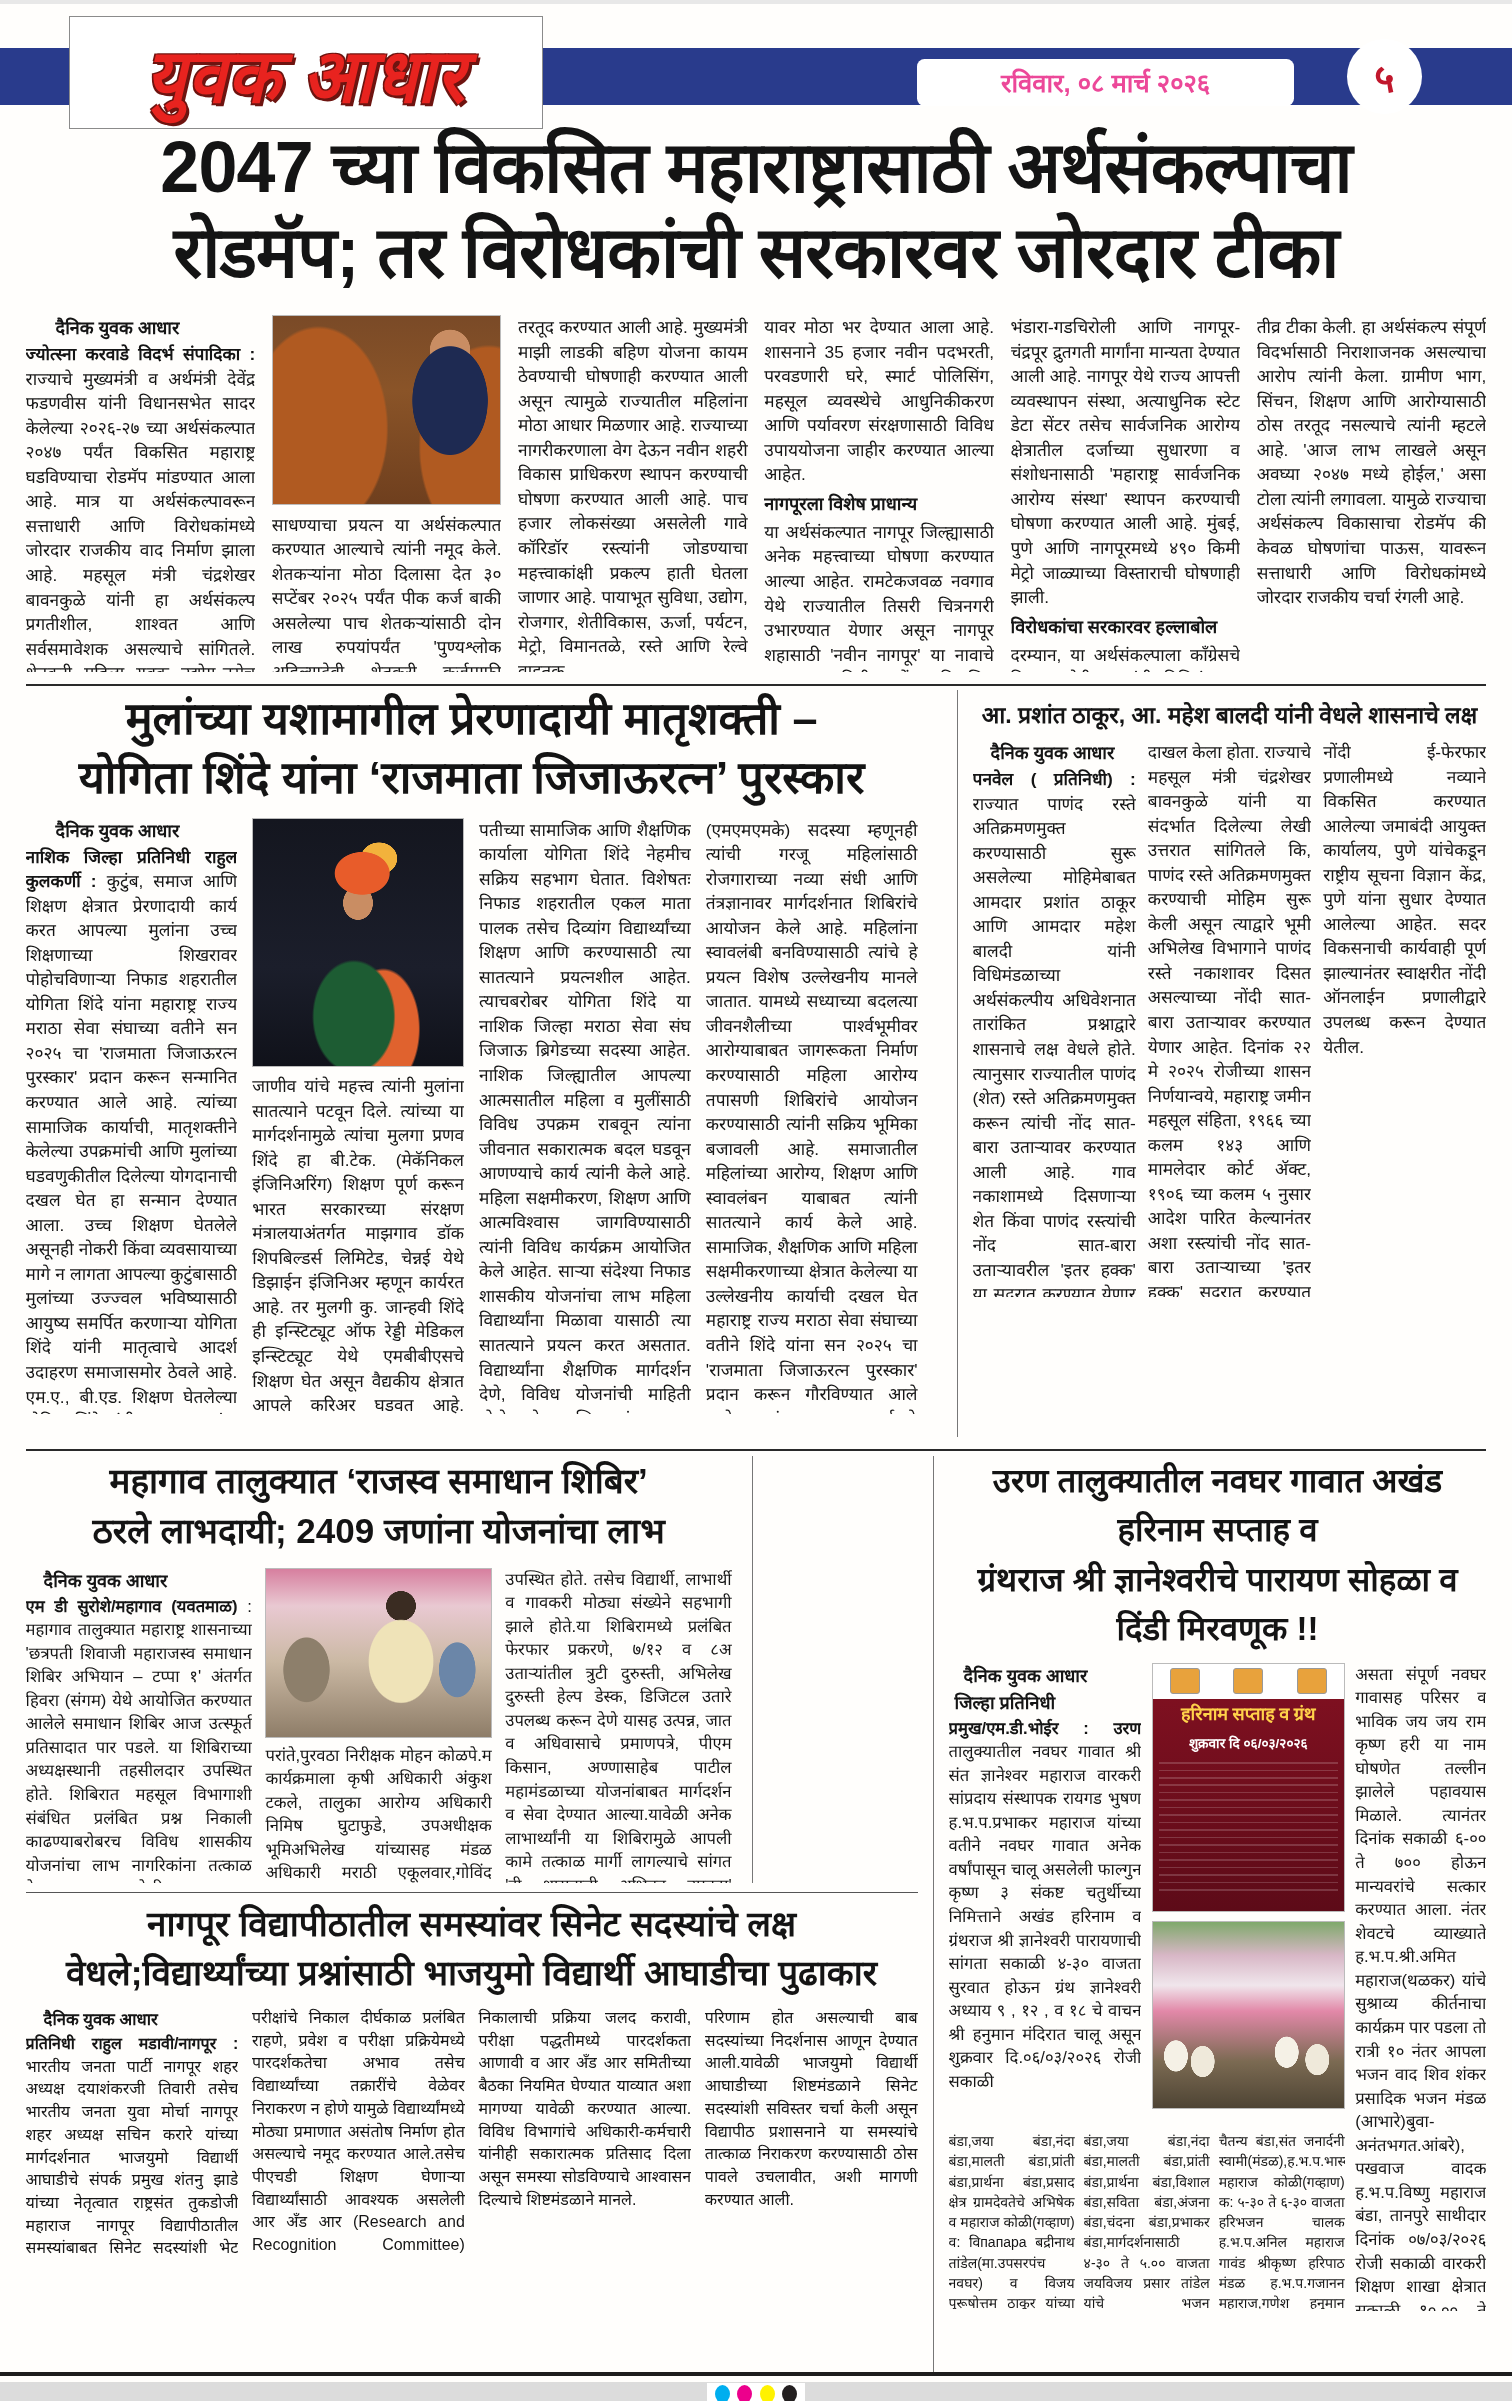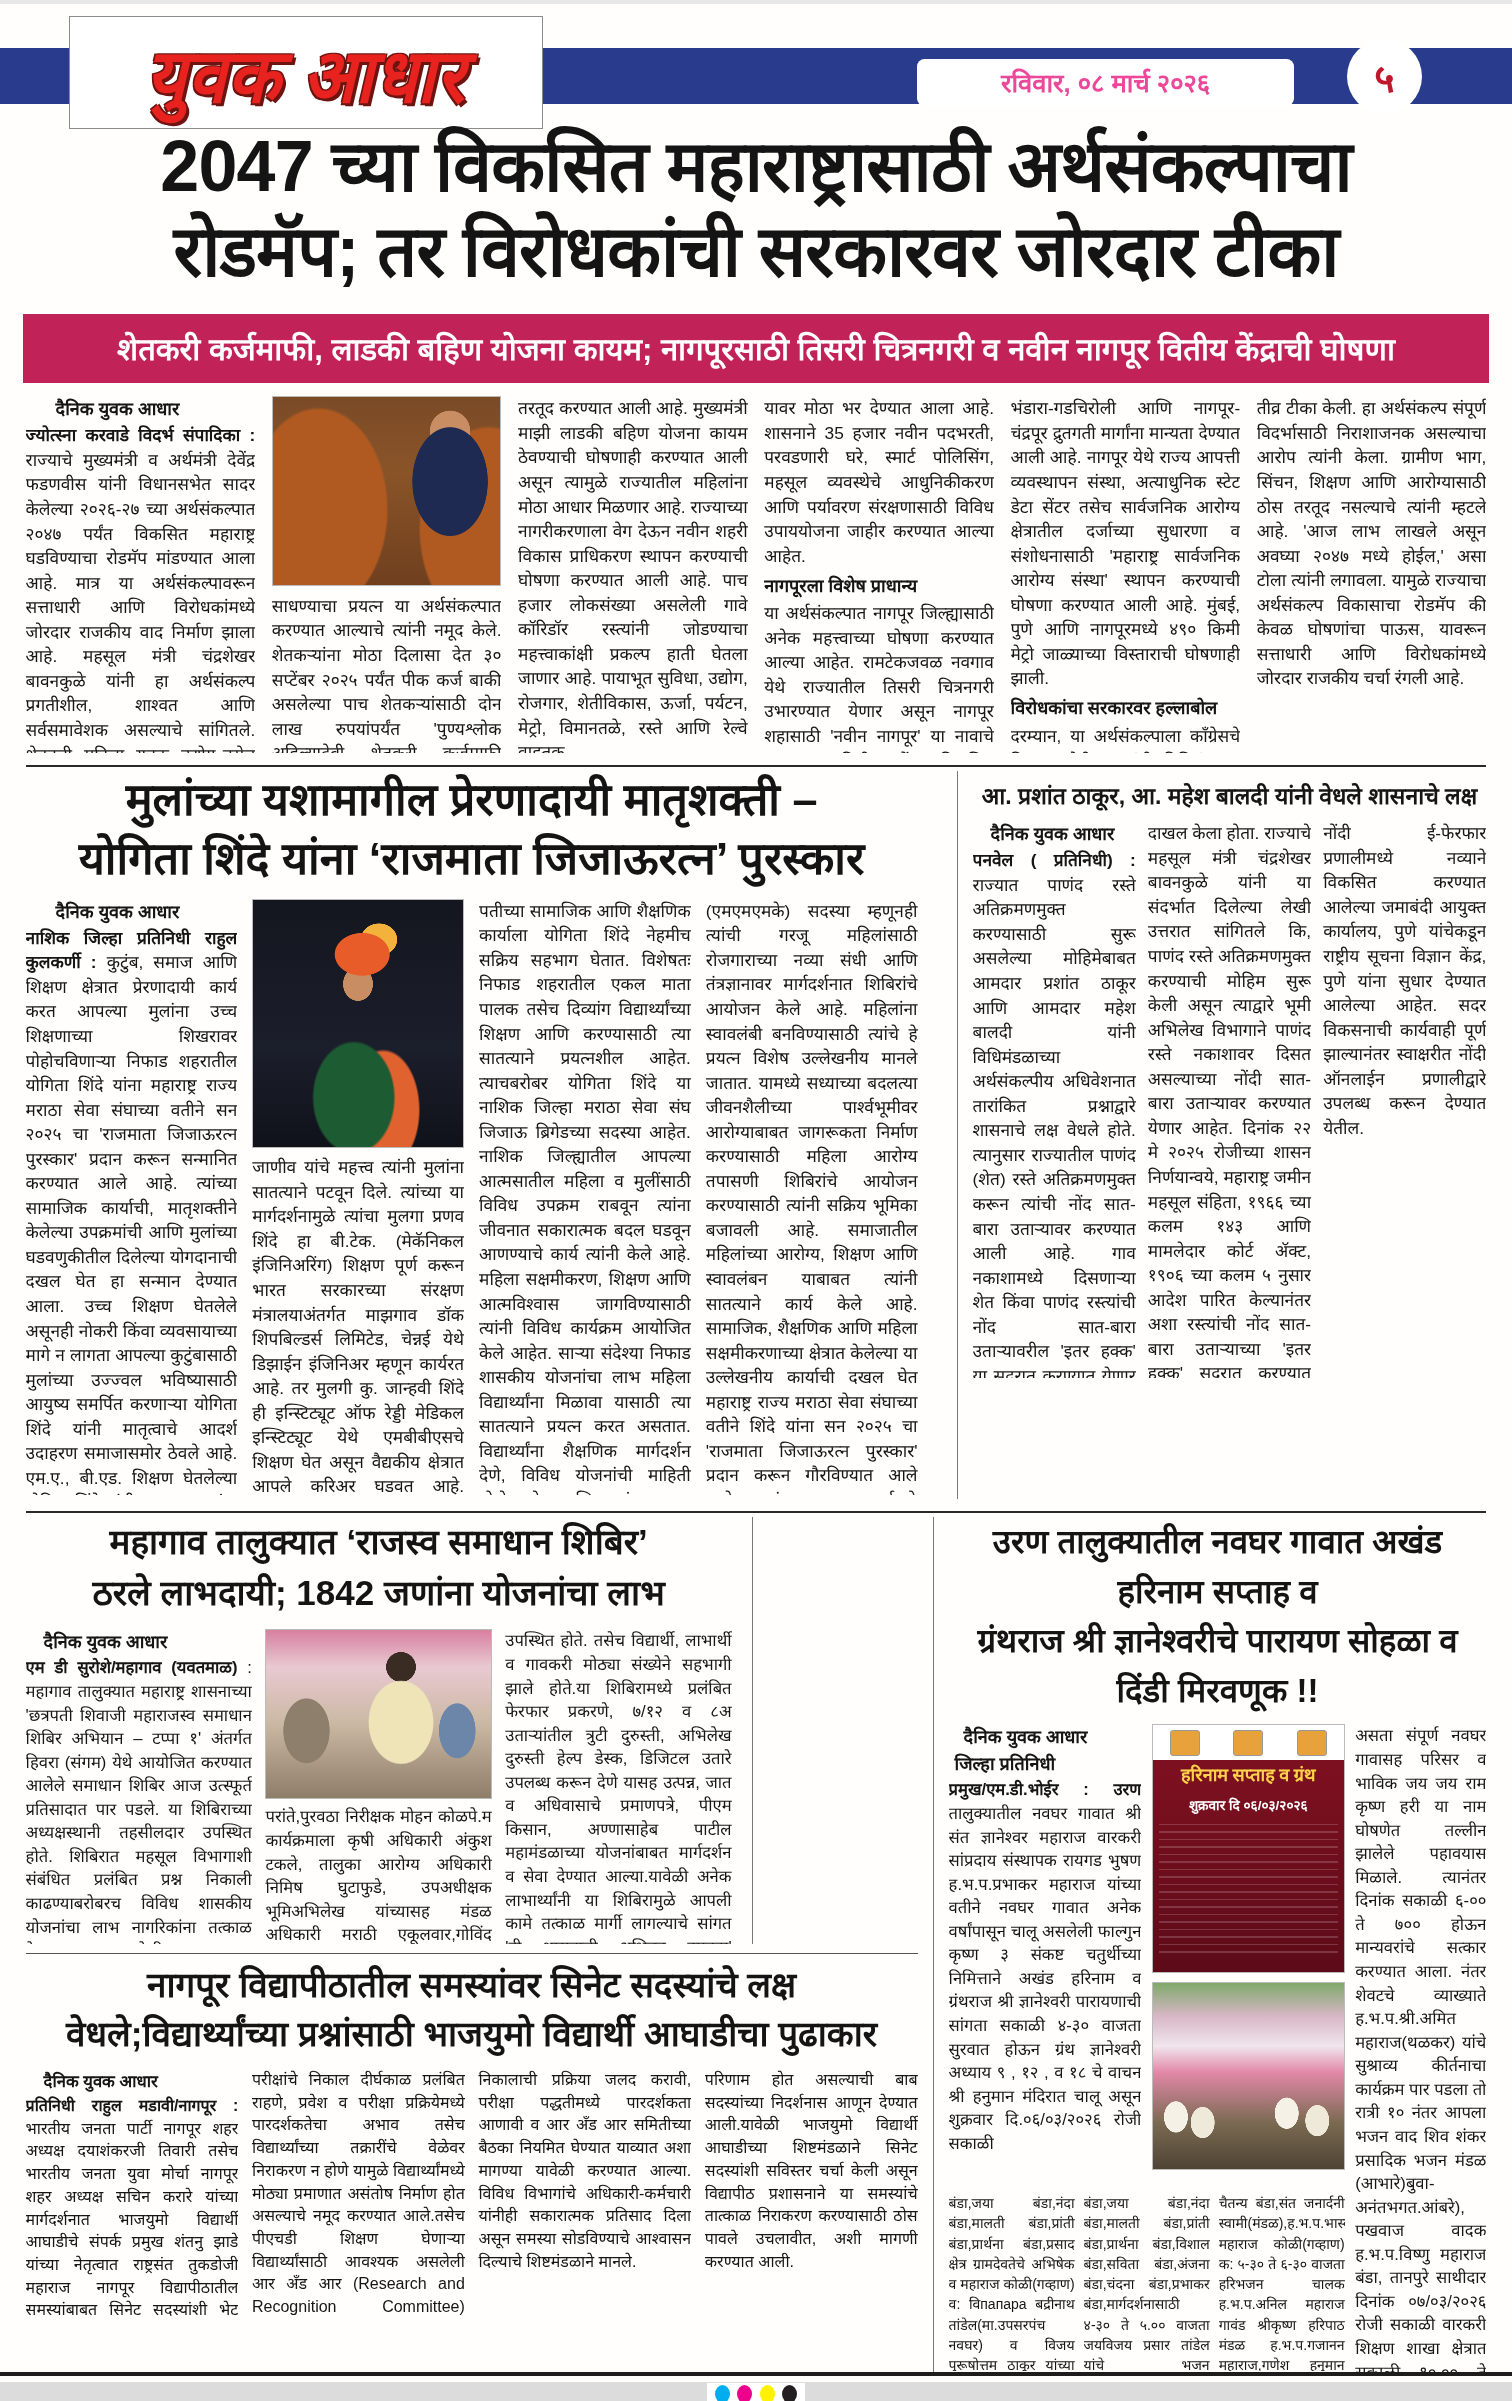--- a/index.html
+++ b/index.html
@@ -106,21 +106,20 @@
       <span class="logo-text">युवक आधार</span>
     </div>
     <div class="date-pill">रविवार, ०८ मार्च २०२६</div>
     <div class="page-circle">५</div>
   </header>
 
   <h1 class="main-headline">
     <span>2047 च्या विकसित महाराष्ट्रासाठी अर्थसंकल्पाचा</span><br>
     <span>रोडमॅप; तर विरोधकांची सरकारवर जोरदार टीका</span>
   </h1>
-  <div class="subhead-band">शेतकरी कर्जमाफी, लाडकी बहिण योजना कायम; नागपूरसाठी तिसरी चित्रनगरी व नवीन नागपूर वितीय केंद्राची घोषणा</div>
 
   <section class="cols" style="height:370px;">
     <div class="col">
       <div class="dateline">दैनिक युवक आधार</div>
       <p class="body-t">
         <b class="byline-b">ज्योत्स्ना करवाडे विदर्भ संपादिका :</b>
         <span>राज्याचे मुख्यमंत्री व अर्थमंत्री देवेंद्र फडणवीस यांनी विधानसभेत सादर केलेल्या २०२६-२७ च्या अर्थसंकल्पात २०४७ पर्यंत विकसित महाराष्ट्र घडविण्याचा रोडमॅप मांडण्यात आला आहे. मात्र या अर्थसंकल्पावरून सत्ताधारी आणि विरोधकांमध्ये जोरदार राजकीय वाद निर्माण झाला आहे. महसूल मंत्री चंद्रशेखर बावनकुळे यांनी हा अर्थसंकल्प प्रगतीशील, शाश्वत आणि सर्वसमावेशक असल्याचे सांगितले. शेतकरी, महिला, युवक, उद्योग तसेच ग्रामीण आणि नागरी भागाच्या विकासाचा समतोल</span>
       </p>
     </div>
     <div class="col">
@@ -194,21 +193,21 @@
   </section>
 
   <hr class="hrule">
 
   <section class="zone" style="flex:1; margin-top:4.5px;">
     <div class="z-left">
 
       <div style="width:727px; border-right:1.5px solid #777; padding-right:20px;">
         <h2 class="sec-head h-row3">
           <span>महागाव तालुक्यात ‘राजस्व समाधान शिबिर’</span><br>
-          <span>ठरले लाभदायी; 1842 जणांना योजनांचा लाभ</span>
+          <span>ठरले लाभदायी; 2409 जणांना योजनांचा लाभ</span>
         </h2>
         <div class="subcols" style="height:315px; gap:13.6px;">
           <div class="col">
             <div class="dateline" style="padding-left:18px;">दैनिक युवक आधार</div>
             <p class="body-t" style="font-size:16.6px;">
               <b class="byline-b">एम डी सुरोशे/महागाव (यवतमाळ)</b>
               <span>: महागाव तालुक्यात महाराष्ट्र शासनाच्या 'छत्रपती शिवाजी महाराजस्व समाधान शिबिर अभियान – टप्पा १' अंतर्गत हिवरा (संगम) येथे आयोजित करण्यात आलेले समाधान शिबिर आज उत्स्फूर्त प्रतिसादात पार पडले. या शिबिराच्या अध्यक्षस्थानी तहसीलदार उपस्थित होते. शिबिरात महसूल विभागाशी संबंधित प्रलंबित प्रश्न निकाली काढण्याबरोबरच विविध शासकीय योजनांचा लाभ नागरिकांना तत्काळ देण्यात आला. यावेळी एकूण १३७६ लाभार्थ्यांना विविध योजनांचा लाभ देण्यात आला. यामध्ये तहसीलदार गजानन</span>
             </p>
           </div>
           <div class="col">

